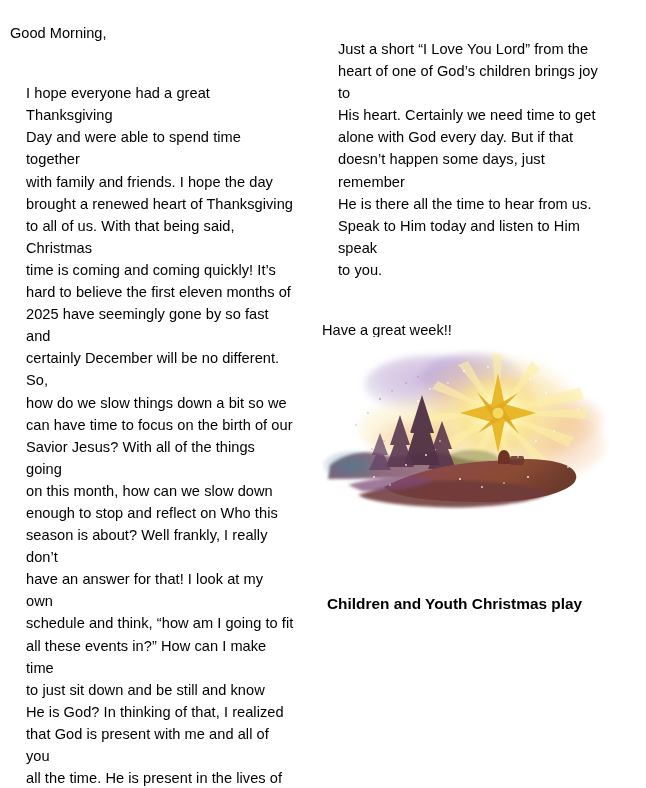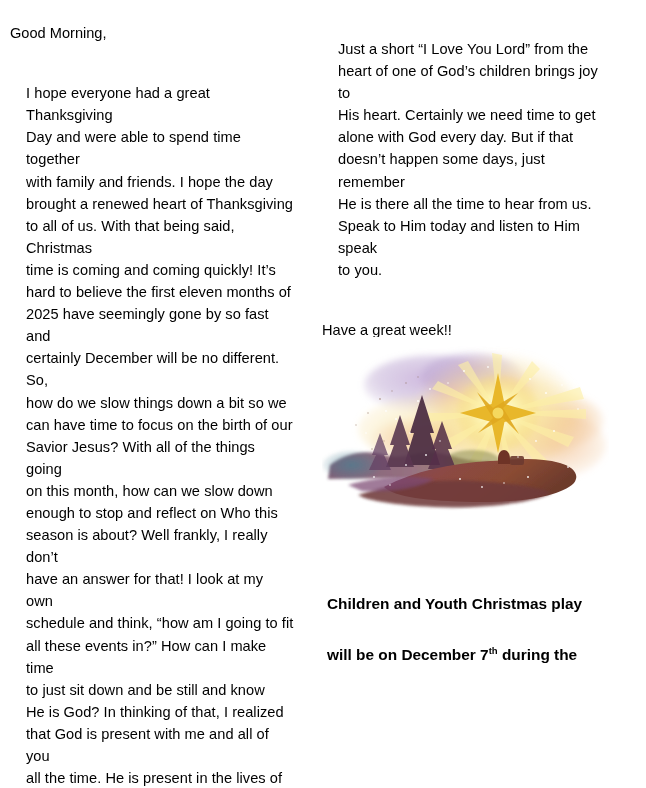--- a/index.html
+++ b/index.html
@@ -306,16 +306,15 @@
         <circle cx="34" cy="88" r="0.7"></circle>
           <circle cx="62" cy="104" r="0.7"></circle>
         <circle cx="50" cy="112" r="0.8"></circle>
           <circle cx="96" cy="40" r="0.7"></circle>
       </g>
     </svg>
   </div>
 
   <p class="announcement">
     <span class="ann-line">Children and Youth Christmas play</span>
-    <span class="ann-line"><span>will be on December 7</span><sup>th</sup><span> during the</span></span>
   </p>
 
 </div>
 
 </body></html>

